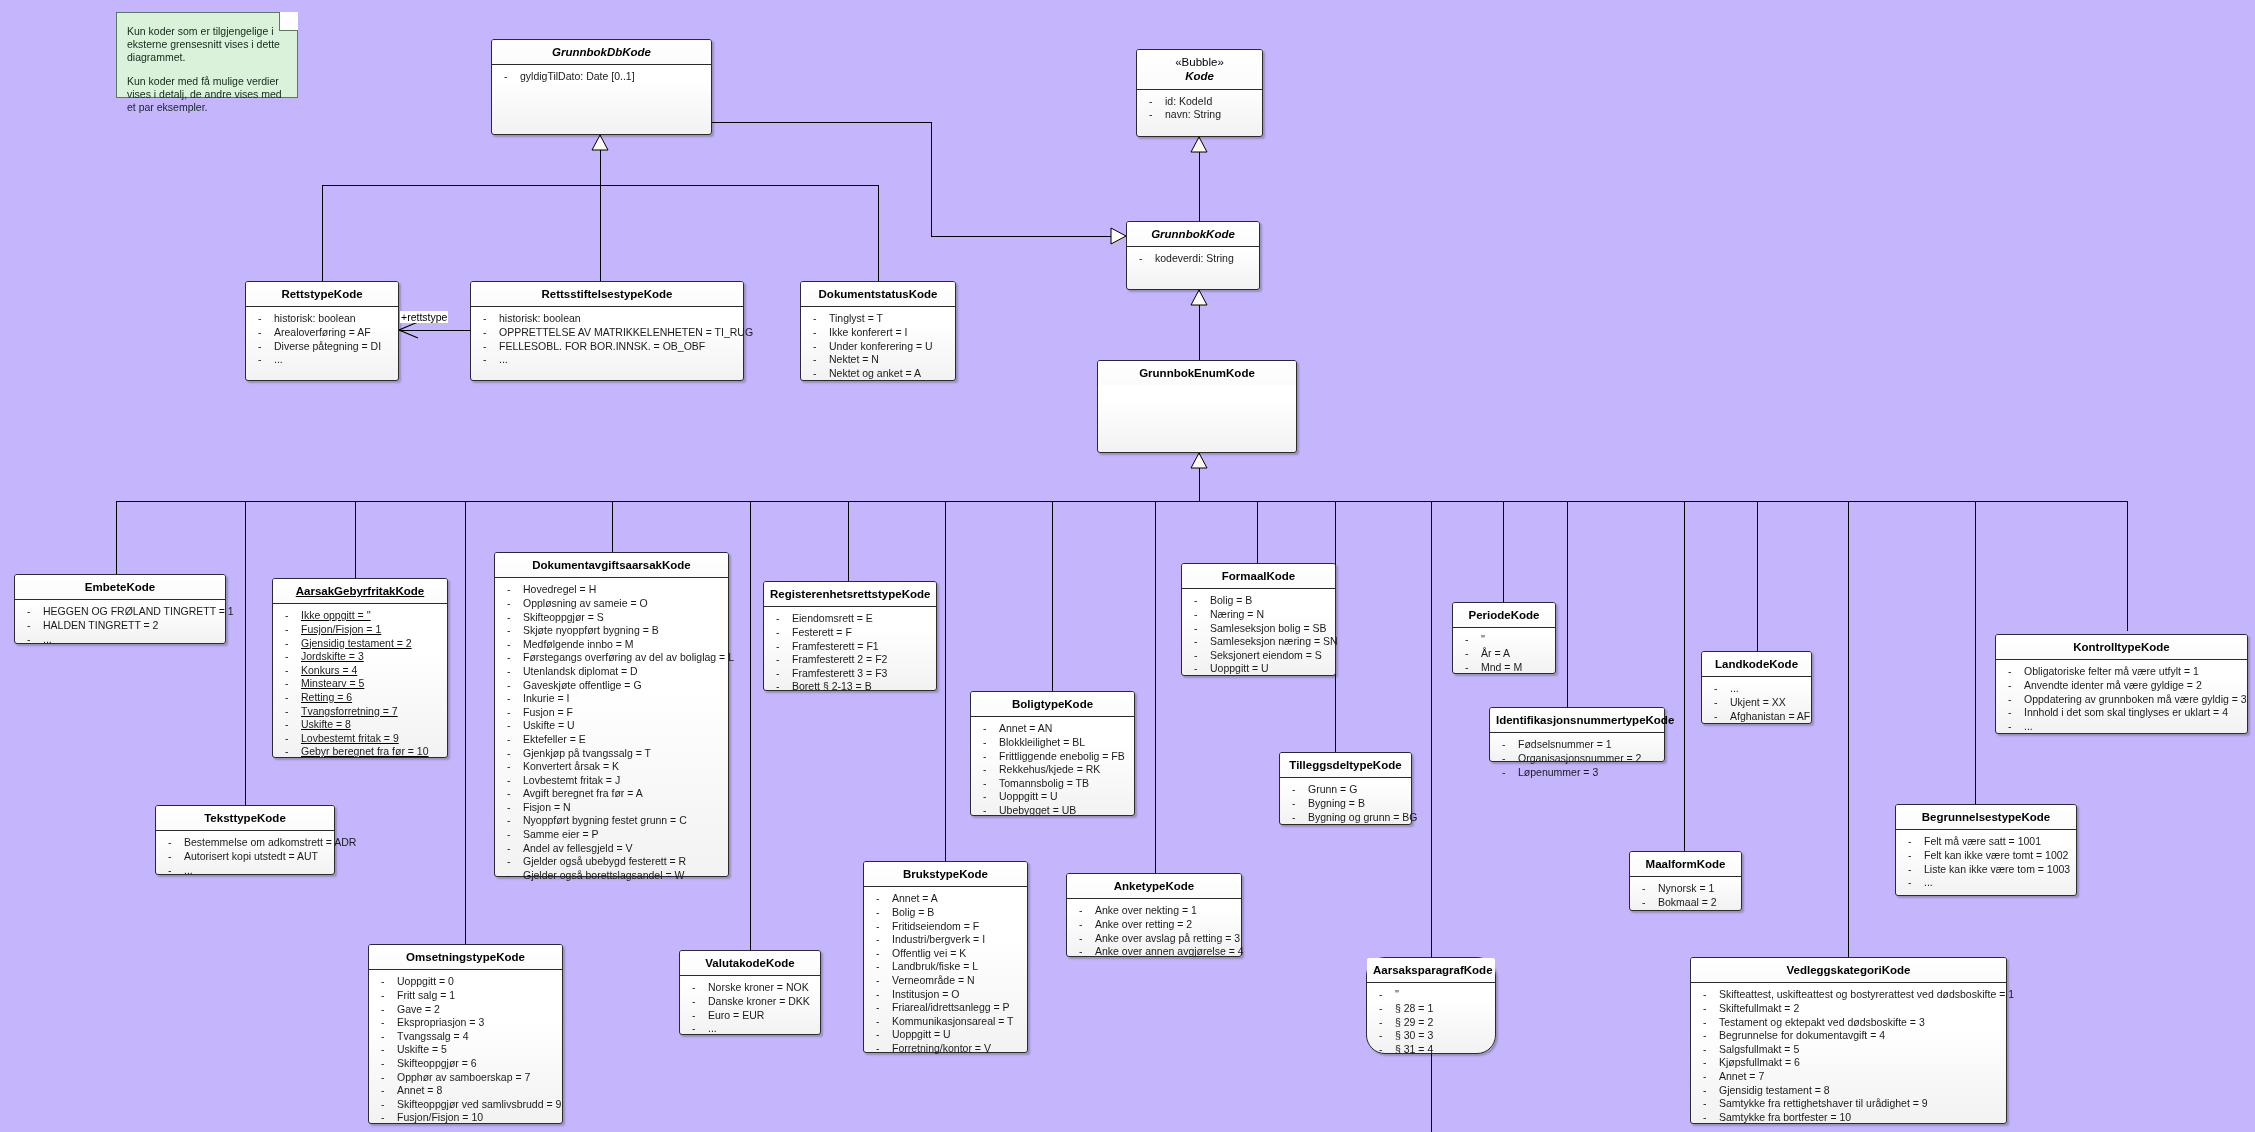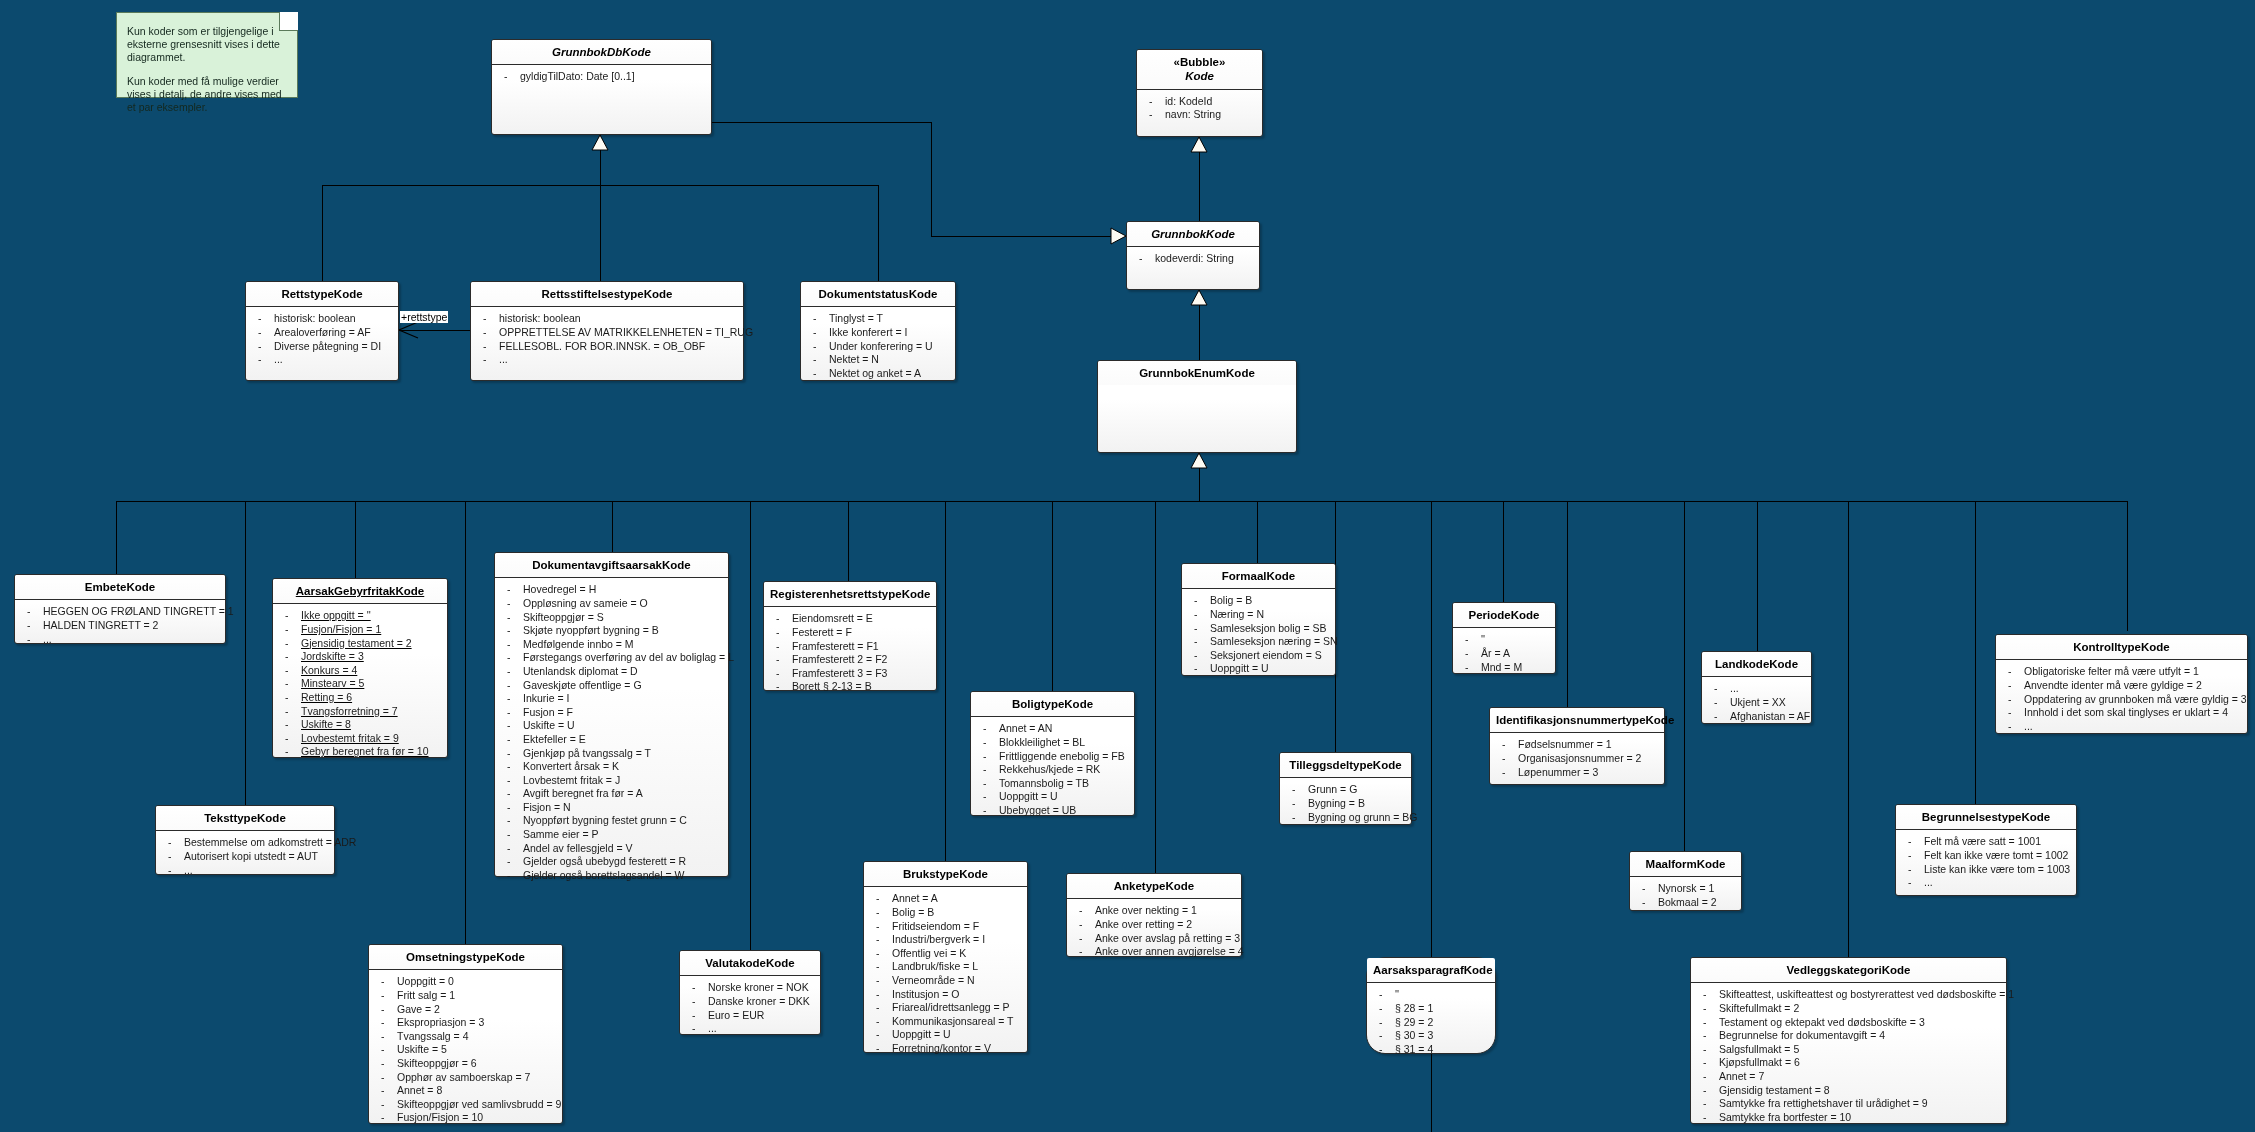--- a/index.html
+++ b/index.html
@@ -5,21 +5,21 @@
   html,body{margin:0;padding:0;background:#ffffff;}
   body{
     font-family:"Liberation Sans","DejaVu Sans",sans-serif;
     -webkit-font-smoothing:antialiased;
   }
   #canvas{
     position:relative;
     width:2255px;
     height:1132px;
     overflow:hidden;
-    background:#0c4a6e;
+    background:#c4b5fd;
   }
   
   .ln{position:absolute;background:#000;}
   .ln.h{height:1px;}
   .ln.v{width:1px;}
   svg.arrows{position:absolute;left:0;top:0;width:2255px;height:1132px;overflow:visible;pointer-events:none;}
 
   
   .uml{
     position:absolute;
@@ -35,21 +35,21 @@
     font-weight:bold;
     font-size:11.5px;
     color:#000;
     padding:5px 6px 5px 6px;
     border-bottom:1px solid #2b2b2b;
     line-height:1.25;
     background:linear-gradient(to bottom,#ffffff 0%,#fbfbfb 100%);
     border-radius:2px 2px 0 0;
   }
   .uml.noline .hdr{border-bottom:none;}
-  .uml .hdr .stereo{display:block;font-weight:bold;font-style:normal;font-size:11.5px;}
+  .uml .hdr .stereo{display:block;font-weight:normal;font-style:normal;font-size:11.5px;}
   .uml.italic .hdr .nm{font-style:italic;}
   .uml .body{
     padding:5px 4px 6px 4px;
     font-size:10.5px;
     color:#1a1a1a;
   }
   .uml .body ul{list-style:none;margin:0;padding:0;}
   .uml .body li{
     position:relative;
     padding-left:24px;
@@ -443,21 +443,21 @@
     <div class="hdr"><span class="nm">PeriodeKode</span></div>
     <div class="body">
         <ul>
           <li>''</li>
           <li>År = A</li>
           <li>Mnd = M</li>
         </ul>
       </div>
   </div>
 
-  <div class="uml" style="left:1489px;top:707px;width:176px;height:78px;">
+  <div class="uml" style="left:1489px;top:707px;width:176px;height:55px;">
     <div class="hdr"><span class="nm">IdentifikasjonsnummertypeKode</span></div>
     <div class="body">
         <ul>
           <li>Fødselsnummer = 1</li>
           <li>Organisasjonsnummer = 2</li>
           <li>Løpenummer = 3</li>
         </ul>
       </div>
   </div>
 

